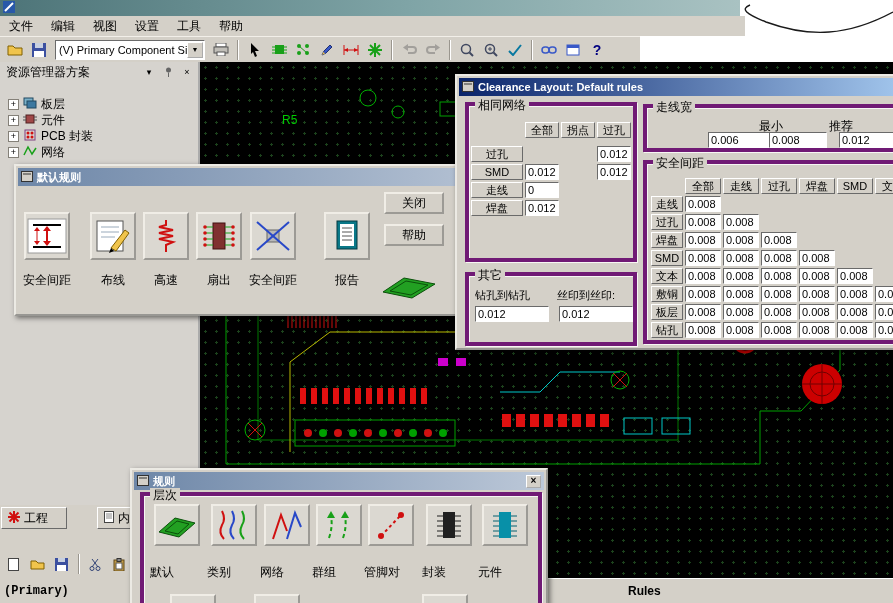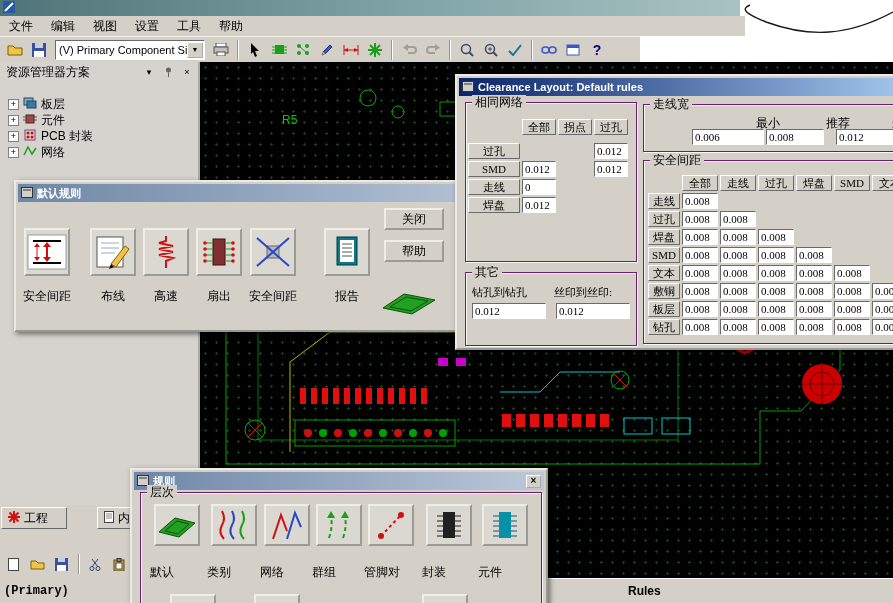--- a/index.html
+++ b/index.html
@@ -64,21 +64,21 @@
     border:1px outset #fff;font-size:7px;padding:0;}
 
   
   .dialog{position:absolute;background:#d4d0c8;border:2px outset #eceae4;box-shadow:2px 2px 5px rgba(0,0,0,.5);}
   .dlg-title{position:relative;margin:2px;height:18px;display:flex;align-items:center;gap:4px;padding:0 3px;
     color:#fff;font-weight:bold;font-size:11px;}
   .active-title{background:linear-gradient(to right,#0a246a,#a6caf0);}
   .inactive-title{background:linear-gradient(to right,#6e87a8,#bcc8d8);}
   .title-close{margin-left:auto;width:15px;height:13px;background:#d4d0c8;border:1px outset #fff;
     color:#000;font-size:10px;line-height:10px;font-weight:bold;padding:0;}
-  .group{position:absolute;border:1px solid #701a75;box-shadow:inset 1px 1px 0 rgba(255,255,255,.8),1px 1px 0 rgba(255,255,255,.8);font-family:Liberation Serif, serif;}
+  .group{position:absolute;border:4px solid #701a75;box-shadow:inset 1px 1px 0 rgba(255,255,255,.8),1px 1px 0 rgba(255,255,255,.8);}
   .legend{position:absolute;top:-8px;left:6px;background:#d4d0c8;padding:0 3px;font-size:12px;line-height:14px;}
   .btn{position:absolute;background:#d4d0c8;border:2px outset #f0ede6;font-size:12px;font-family:inherit;}
   .toolbig{position:absolute;width:46px;height:48px;background:#dbd8d1;border:2px outset #f0ede6;
     display:flex;align-items:center;justify-content:center;padding:0;}
   .toolbig2{position:absolute;width:46px;height:42px;background:#dbd8d1;border:2px outset #f0ede6;
     display:flex;align-items:center;justify-content:center;padding:0;}
   .toollabel{position:absolute;top:106px;width:64px;text-align:center;font-size:12px;}
   .toollabel2{position:absolute;top:94px;width:54px;text-align:left;font-size:12px;}
   .mrow{position:absolute;left:4px;display:flex;gap:2px;height:16px;}
   .mbtn{background:#d4d0c8;border:1px solid;border-color:#fff #6a6a6a #6a6a6a #fff;font-size:11px;
@@ -466,21 +466,21 @@
     <svg width="12" height="13">
         <rect x="1" y="2" width="10" height="11" fill="#c8a048" stroke="#604818"></rect>
         <rect x="4" y="0.5" width="4" height="3" fill="#888" stroke="#333"></rect>
         <rect x="3" y="5" width="6" height="6" fill="#fff" stroke="#555"></rect>
       </svg>
     </button>
   <span class="general-text">(Primary)</span>
   <button class="general-btn">▾</button>
 </div>
 
-<div class="dialog" style="left:14px;top:180px;width:524px;height:152px;z-index:5">
+<div class="dialog" style="left:14px;top:164px;width:524px;height:152px;z-index:5">
   <div class="dlg-title inactive-title">
     <span>
       <svg width="12" height="11">
           <rect x="0.5" y="0.5" width="11" height="10" fill="#d4d0c8" stroke="#333"></rect>
           <line x1="2" y1="3" x2="10" y2="3" stroke="#333"></line>
         </svg></span>
     <span>默认规则</span>
   </div>
   <button class="toolbig" style="left:8px;top:46px">
     <svg width="40" height="36">
@@ -611,21 +611,21 @@
       <button class="mbtn w52">焊盘</button>
       <input class="f c34" value="0.012" style="">
     </div>
   </div>
 
   <div class="group" style="left:186px;top:28px;width:270px;height:48px">
     <span class="legend">走线宽</span>
     <span class="twl" style="left:112px">最小</span>
     <span class="twl" style="left:182px">推荐</span>
     <span class="twl" style="left:248px">最大</span>
-    <input class="f abs" style="left: 48px; top: 24px; width: 72px;" value="0.006">
+    <input class="f abs" style="left: 61px; top: 24px; width: 72px;" value="0.006">
     <input class="f abs" style="left: 122px; top: 24px; width: 58px;" value="0.008">
     <input class="f abs" style="left: 192px; top: 24px; width: 58px;" value="0.012">
   </div>
 
   <div class="group" style="left:186px;top:84px;width:272px;height:184px">
     <span class="legend">安全间距</span>
     <div class="mrow" style="top:14px">
       <div class="s32"></div>
       <button class="mbtn w36">全部</button>
       <button class="mbtn w36">走线</button>

